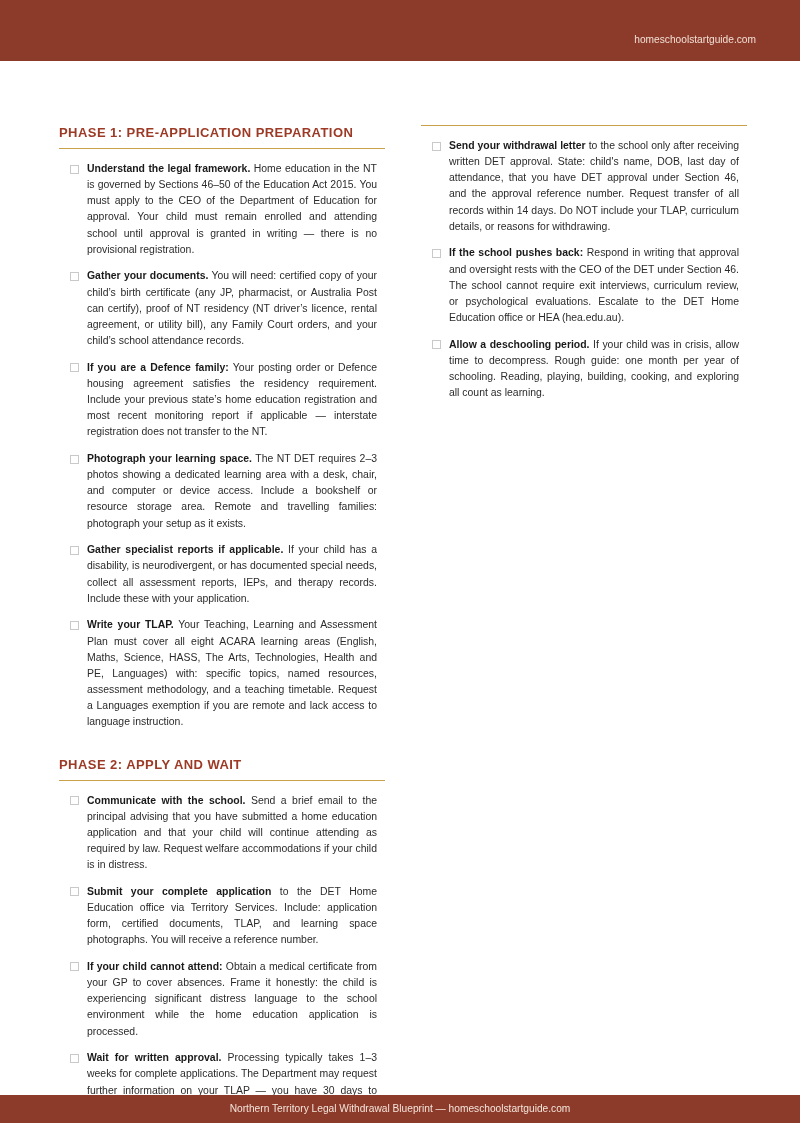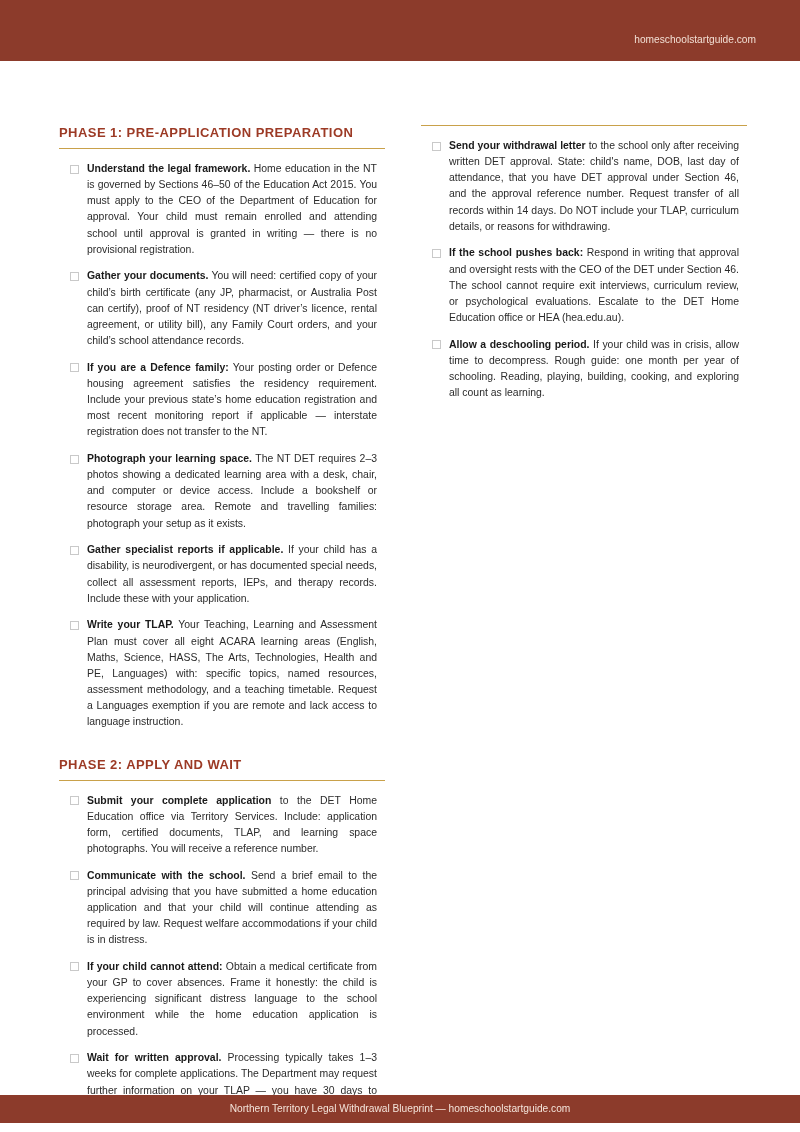--- a/index.html
+++ b/index.html
@@ -162,22 +162,22 @@
           <li class="item"><span class="checkbox"></span><span class="item-lead">Photograph your learning space.</span> <span class="item-body">The NT DET requires 2–3 photos showing a dedicated learning area with a desk, chair, and computer or device access.  Include a bookshelf or resource storage area.  Remote and travelling families: photograph your setup as it exists.</span></li>
           <li class="item"><span class="checkbox"></span><span class="item-lead">Gather specialist reports if applicable.</span> <span class="item-body">If your child has a disability, is neurodivergent, or has documented special needs, collect all assessment reports, IEPs, and therapy records. Include these with your application.</span></li>
           <li class="item"><span class="checkbox"></span><span class="item-lead">Write your TLAP.</span> <span class="item-body">Your Teaching, Learning and Assessment Plan must cover all eight ACARA learning areas (English, Maths, Science, HASS, The Arts, Technologies, Health and PE, Languages) with:  specific topics, named resources, assessment methodology, and a teaching timetable. Request a Languages exemption if you are remote and lack access to language instruction.</span></li>
         </ul>
       </div>
       <div class="phase-gap"></div>
       <div class="phase">
         <div class="phase-title">PHASE 2: APPLY AND WAIT</div>
         <div class="phase-rule"></div>
         <ul class="items">
+          <li class="item"><span class="checkbox"></span><span class="item-lead">Communicate with the school.</span> <span class="item-body">Send a brief email to the principal advising that you have submitted a home education application and that your child will continue attending as required by law.  Request welfare accommodations if your child is in distress.</span></li>
           <li class="item"><span class="checkbox"></span><span class="item-lead">Submit your complete application</span> <span class="item-body">to the DET Home Education office via Territory Services.  Include: application form, certified documents, TLAP, and learning space photographs. You will receive a reference number.</span></li>
-          <li class="item"><span class="checkbox"></span><span class="item-lead">Communicate with the school.</span> <span class="item-body">Send a brief email to the principal advising that you have submitted a home education application and that your child will continue attending as required by law.  Request welfare accommodations if your child is in distress.</span></li>
           <li class="item"><span class="checkbox"></span><span class="item-lead">If your child cannot attend:</span> <span class="item-body">Obtain a medical certificate from your GP to cover absences.  Frame it honestly:  the child is experiencing significant distress language to the school environment while the home education application is processed.</span></li>
           <li class="item"><span class="checkbox"></span><span class="item-lead">Wait for written approval.</span> <span class="item-body">Processing typically takes 1–3 weeks for complete applications.  The Department may request further information on your TLAP — you have 30 days to respond.</span></li>
         </ul>
       </div>
     </div>
 
   <div class="col col-right">
       <div class="phase">
         <div class="phase-rule"></div>
         <ul class="items">

